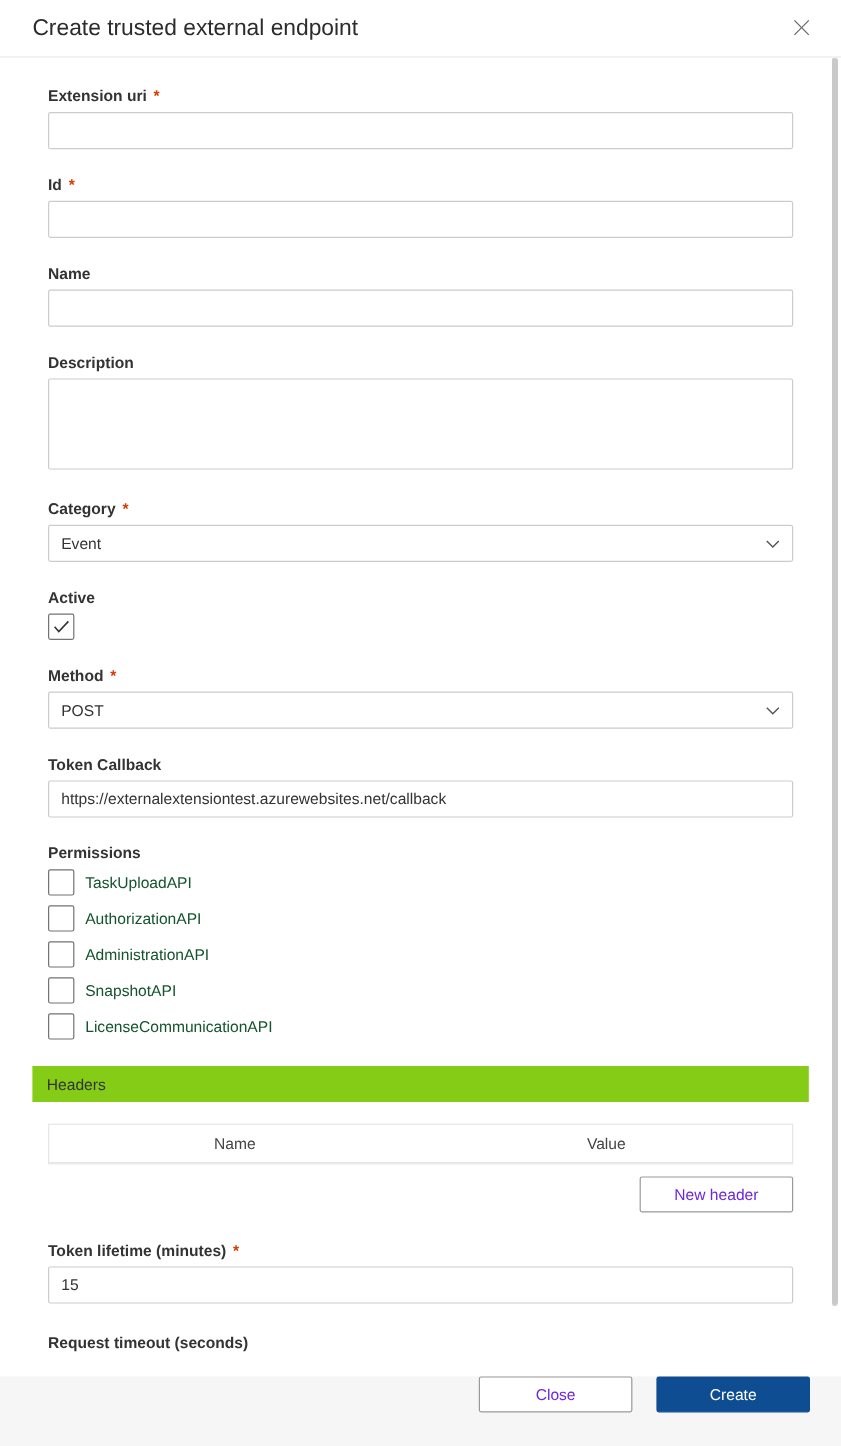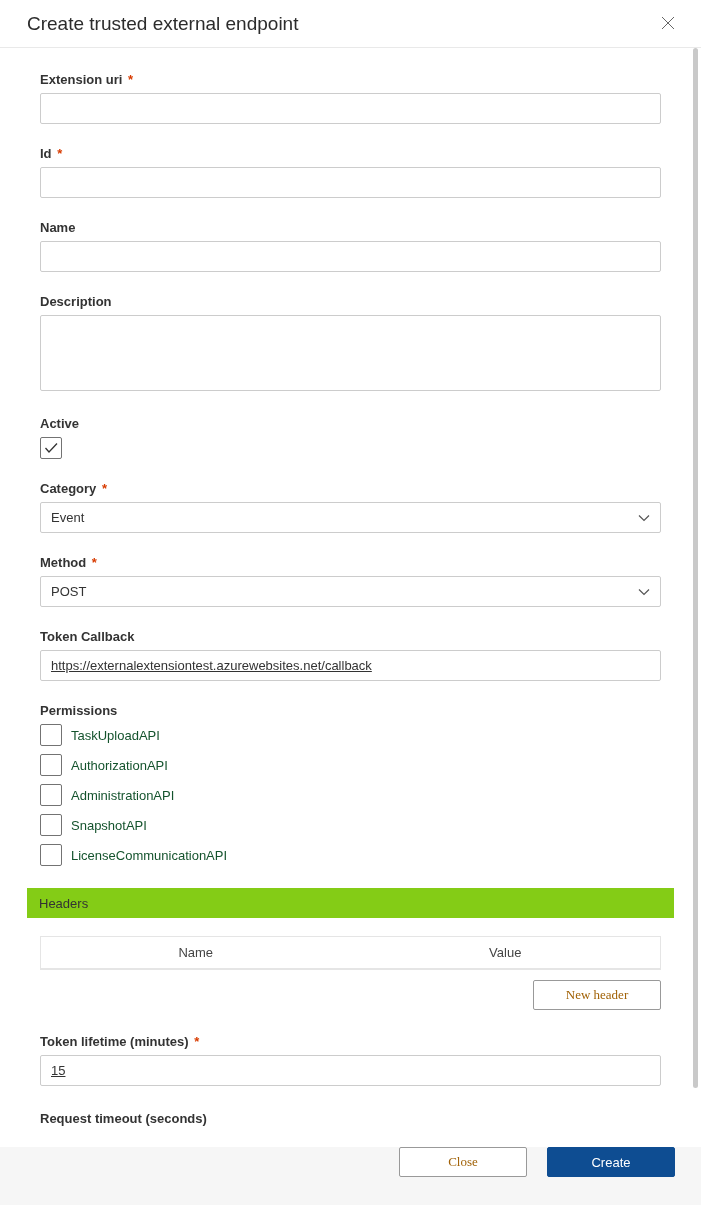--- a/index.html
+++ b/index.html
@@ -83,21 +83,20 @@
     border: 1px solid #ccc;
     border-radius: 2px;
     font-family: inherit;
     font-size: 13px;
     color: #333;
     background: #fff;
   }
   input[type="text"].text-input {
     height: 31px;
     padding: 0 10px;
-    text-decoration: underline;
   }
   textarea.textarea-input {
     height: 76px;
     padding: 8px 10px;
     resize: none;
   }
   .select-input {
     height: 31px;
     padding: 0 30px 0 10px;
     display: flex;
@@ -187,22 +186,21 @@
     height: 30px;
     min-width: 128px;
     padding: 0 14px;
     display: inline-flex;
     align-items: center;
     justify-content: center;
   }
   .btn-default {
     background: #fff;
     border: 1px solid #999;
-    color: #a16207;
-    font-family: Liberation Serif, serif;
+    color: #6d28d9;
   }
   .btn-primary {
     background: #0e4d92;
     border: 1px solid #0e4d92;
     color: #fff;
   }
   .panel-footer {
     height: 58px;
     background: #f6f6f6;
     display: flex;
@@ -256,41 +254,41 @@
 
     <div class="form-group">
       <label class="field-label">
         <span>Description</span>
       </label>
       <textarea class="textarea-input" style=""></textarea>
     </div>
 
     <div class="form-group">
       <label class="field-label">
-        <span>Active</span>
-      </label>
-      <div class="checkbox">
-        <svg width="15" height="12" viewBox="0 0 15 12">
-            <polyline points="1.5,6 5,10 13,1.5" stroke="#333" stroke-width="1.3" fill="none"></polyline>
-          </svg>
-      </div>
-    </div>
-
-    <div class="form-group">
-      <label class="field-label">
         <span>Category</span>
         <span class="req">*</span>
       </label>
       <div class="select-input">
         <span>Event</span>
         <span class="chevron">
           <svg width="12" height="8" viewBox="0 0 12 8">
               <polyline points="1,1.5 6,6.5 11,1.5" stroke="#555" stroke-width="1.2" fill="none"></polyline>
             </svg>
         </span>
+      </div>
+    </div>
+
+    <div class="form-group">
+      <label class="field-label">
+        <span>Active</span>
+      </label>
+      <div class="checkbox">
+        <svg width="15" height="12" viewBox="0 0 15 12">
+            <polyline points="1.5,6 5,10 13,1.5" stroke="#333" stroke-width="1.3" fill="none"></polyline>
+          </svg>
       </div>
     </div>
 
     <div class="form-group">
       <label class="field-label">
         <span>Method</span>
         <span class="req">*</span>
       </label>
       <div class="select-input">
         <span>POST</span>

